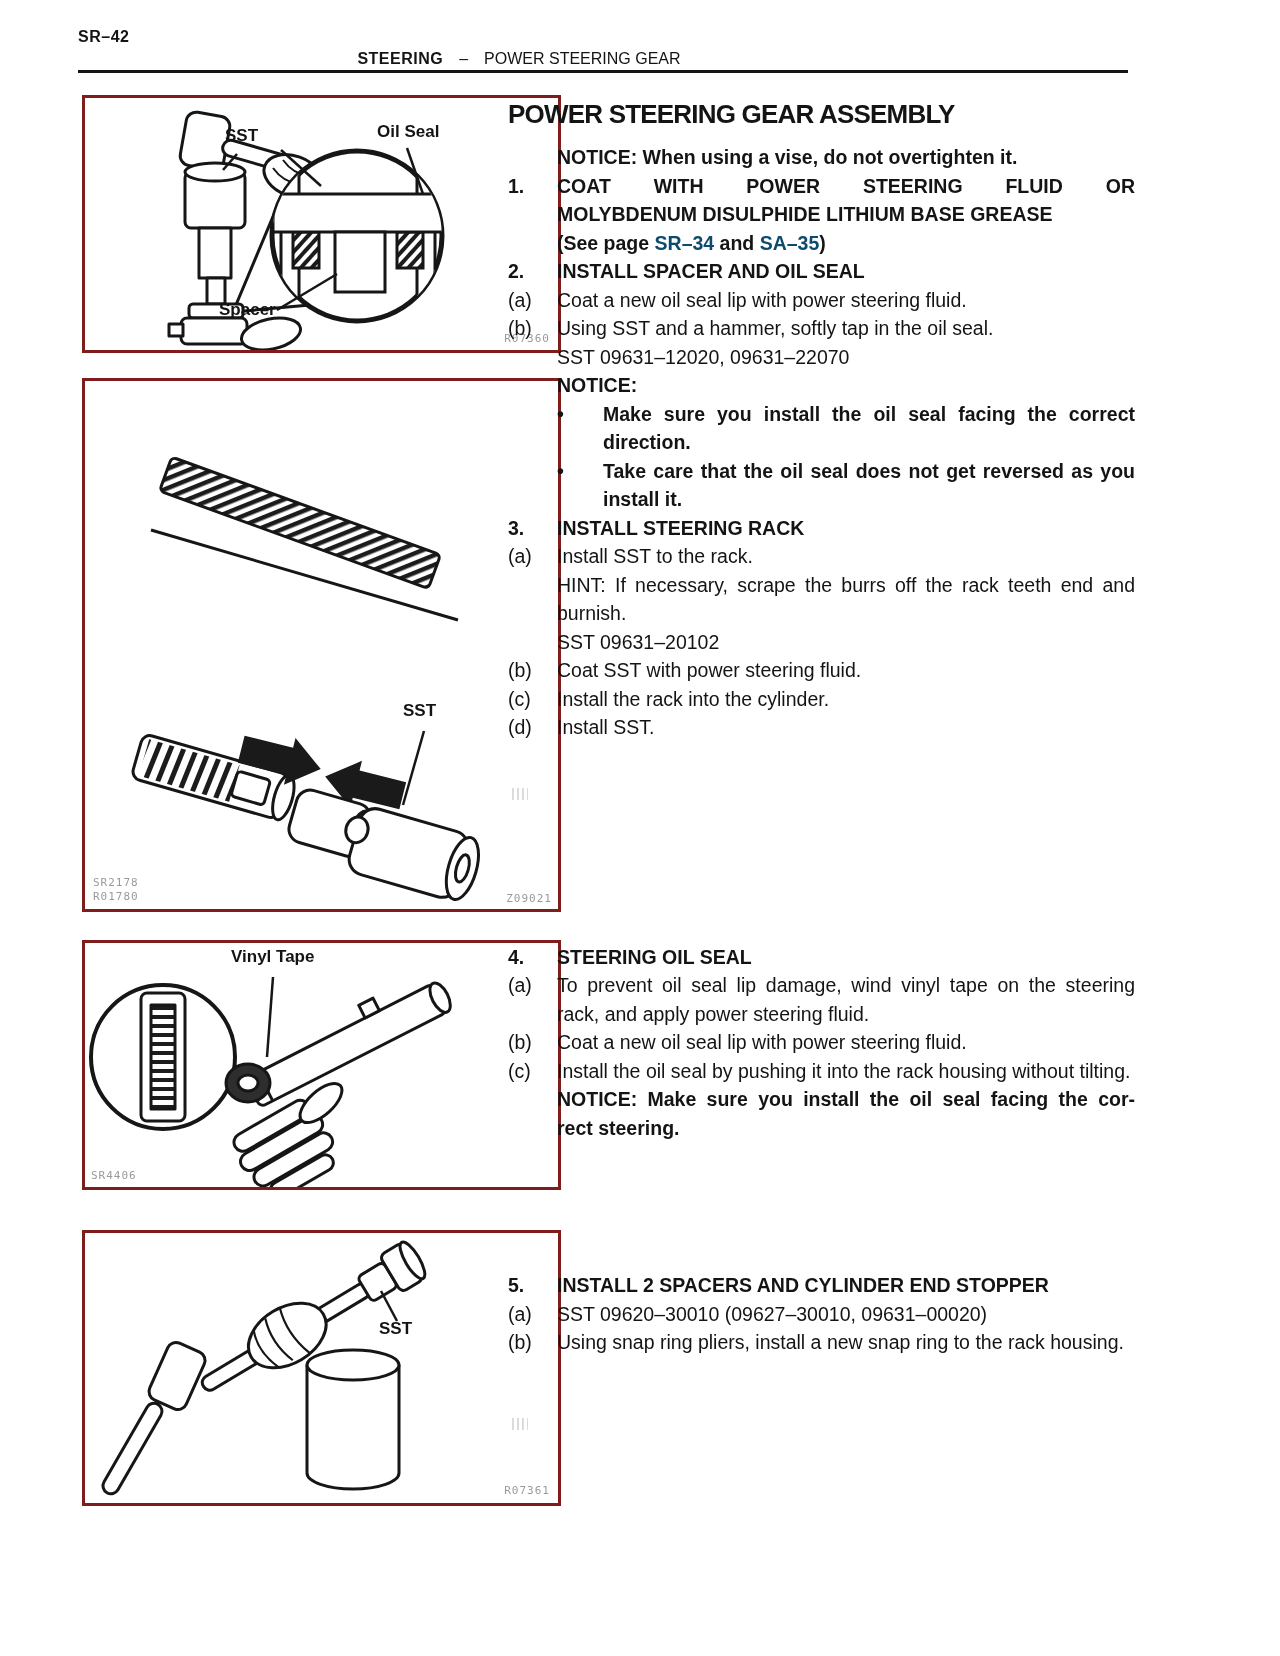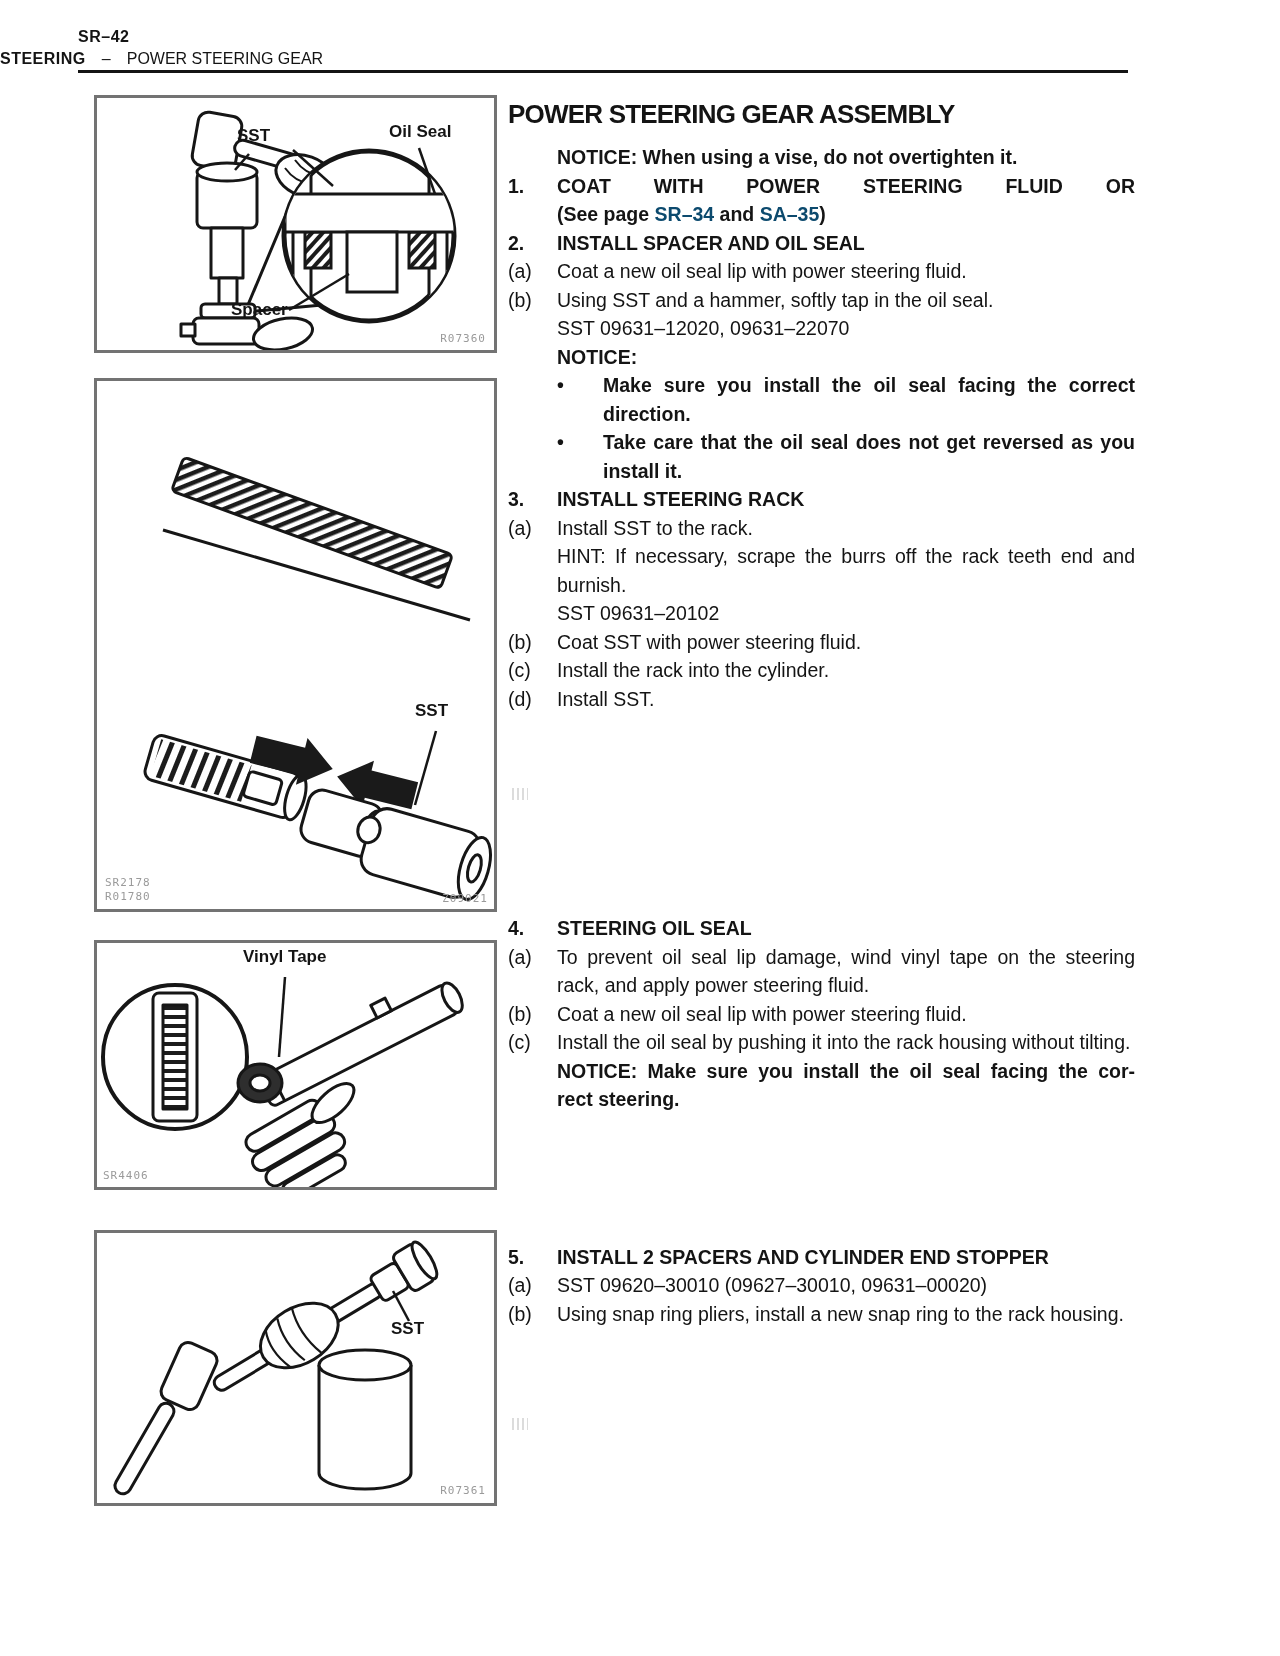--- a/index.html
+++ b/index.html
@@ -3,27 +3,27 @@
 <meta charset="utf-8">
 <style>
   html,body{margin:0;padding:0;}
   body{
     width:1280px;height:1656px;position:relative;background:#ffffff;
     font-family:"Liberation Sans", sans-serif;color:#141414;
     -webkit-font-smoothing:antialiased;
   }
   
   .page-id{position:absolute;left:78px;top:28px;font-size:16px;font-weight:700;letter-spacing:.5px;}
-  .running-head{position:absolute;left:0;top:50px;width:1024px;text-align:left;font-size:16px;}
+  .running-head{position:absolute;left:0;top:50px;width:1024px;text-align:center;font-size:16px;padding-left:7px;}
   .running-head .sec{font-weight:700;letter-spacing:.5px;}
   .running-head .dash{margin:0 16px;}
   .head-rule{position:absolute;left:78px;top:70px;width:1050px;height:3px;background:#141414;}
 
   
-  .fig-box{position:absolute;left:94px;width:403px;border:3px solid #737373;background:#fff;box-sizing:border-box;}
+  .fig-box{position:absolute;left:82px;width:479px;border:3px solid #7f1d1d;background:#fff;box-sizing:border-box;}
   #fig1{top:95px;height:258px;}
   #fig2{top:378px;height:534px;}
   #fig3{top:940px;height:250px;padding-left:44px;}
   #fig4{top:1230px;height:276px;}
   .fig-box svg{position:absolute;left:0;top:0;}
   .flabel{position:absolute;font-weight:700;font-size:17px;color:#141414;white-space:nowrap;}
   .fcode{position:absolute;font-size:11px;color:#9a9a9a;letter-spacing:1px;font-family:"DejaVu Sans Mono", monospace;}
 
   
   .rc{position:absolute;left:508px;top:95px;width:627px;font-size:19.5px;line-height:28.5px;}
@@ -223,20 +223,21 @@
 <div class="rc">
 
   <div class="title">POWER STEERING GEAR ASSEMBLY</div>
 
   <div class="cont bold">NOTICE: When using a vise, do not overtighten it.</div>
 
   <div class="row">
     <div class="c1 bold">1.</div>
     <div class="c2 bold">
       <div class="jlast">COAT WITH POWER STEERING FLUID OR</div>
+      <div>MOLYBDENUM DISULPHIDE LITHIUM BASE GREASE</div>
       <div><span>(See page </span><span class="link">SR–34</span><span> and </span><span class="link">SA–35</span><span>)</span></div>
     </div>
   </div>
 
   <div class="row">
     <div class="c1 bold">2.</div>
     <div class="c2 bold">INSTALL SPACER AND OIL SEAL</div>
   </div>
   <div class="row">
     <div class="c1" style="font-weight:400;">(a)</div>

